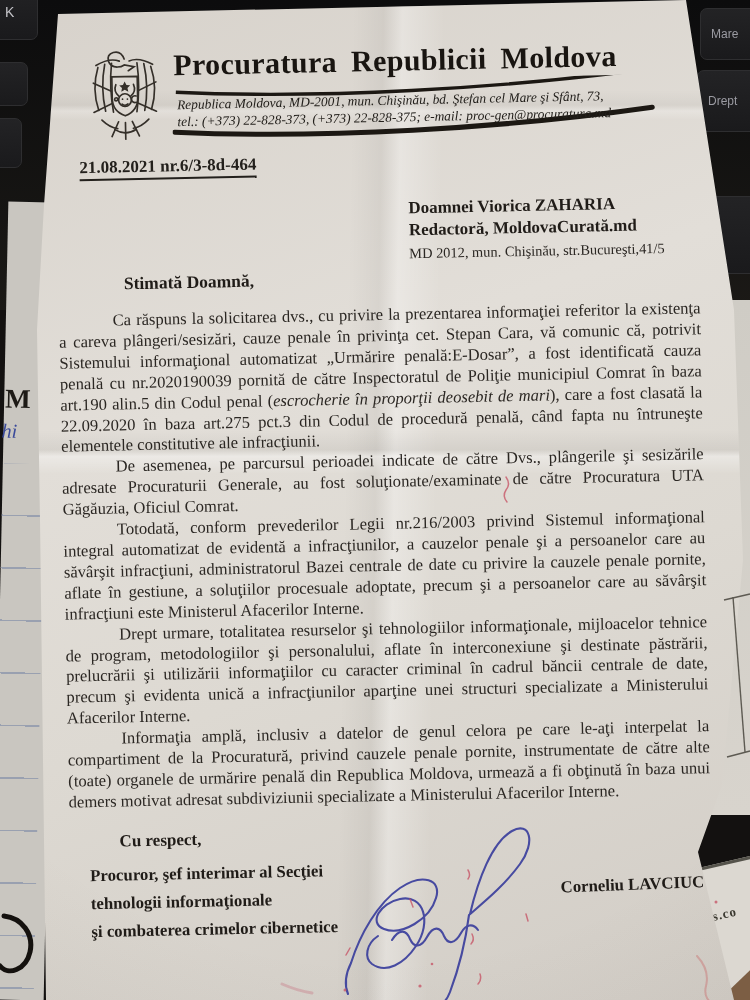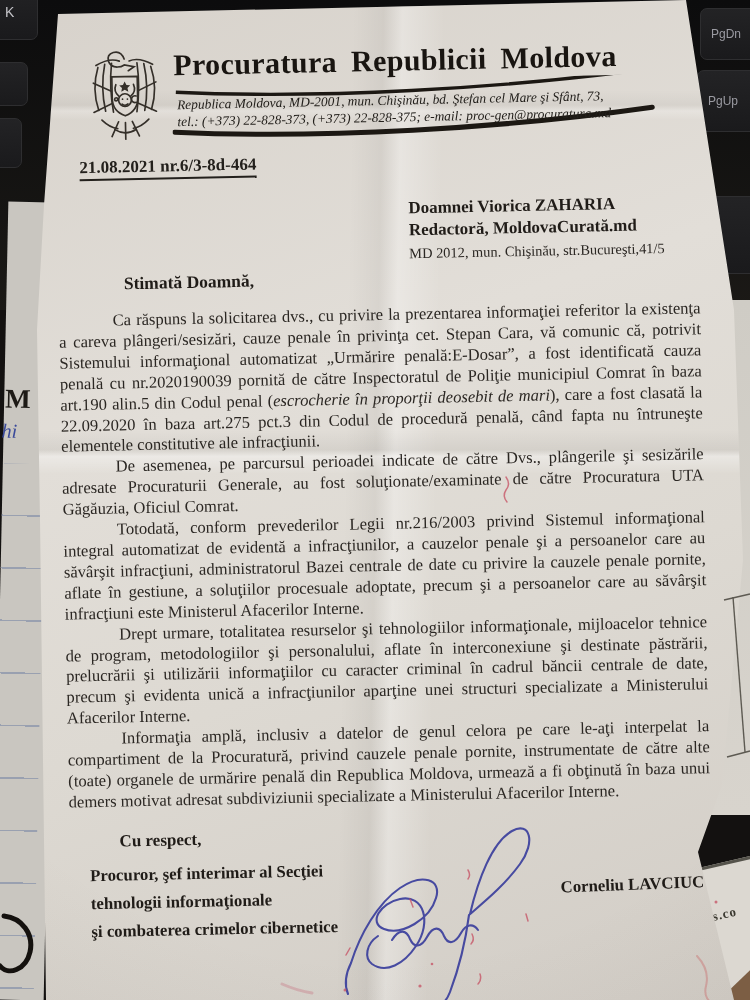--- a/index.html
+++ b/index.html
@@ -84,24 +84,24 @@
 
 <div id="scene">
 
   <div class="kbd-bg"></div>
   <div class="key" id="key-k">
       <span>K</span>
     </div>
   <div class="key" id="key-f1"></div>
   <div class="key" id="key-f2"></div>
   <div class="key" id="key-pgup">
-      <span>PgDn</span>
+      <span>Mare</span>
     </div>
   <div class="key" id="key-pgdn">
-      <span>PgUp</span>
+      <span>Drept</span>
     </div>
   <div class="key" id="key-arrow">
       <span>→</span>
     </div>
 
   <div id="notebook">
     <div class="rules"></div>
     <div class="hand-m">M</div>
     <div class="hand-hi">hi</div>
   </div>

